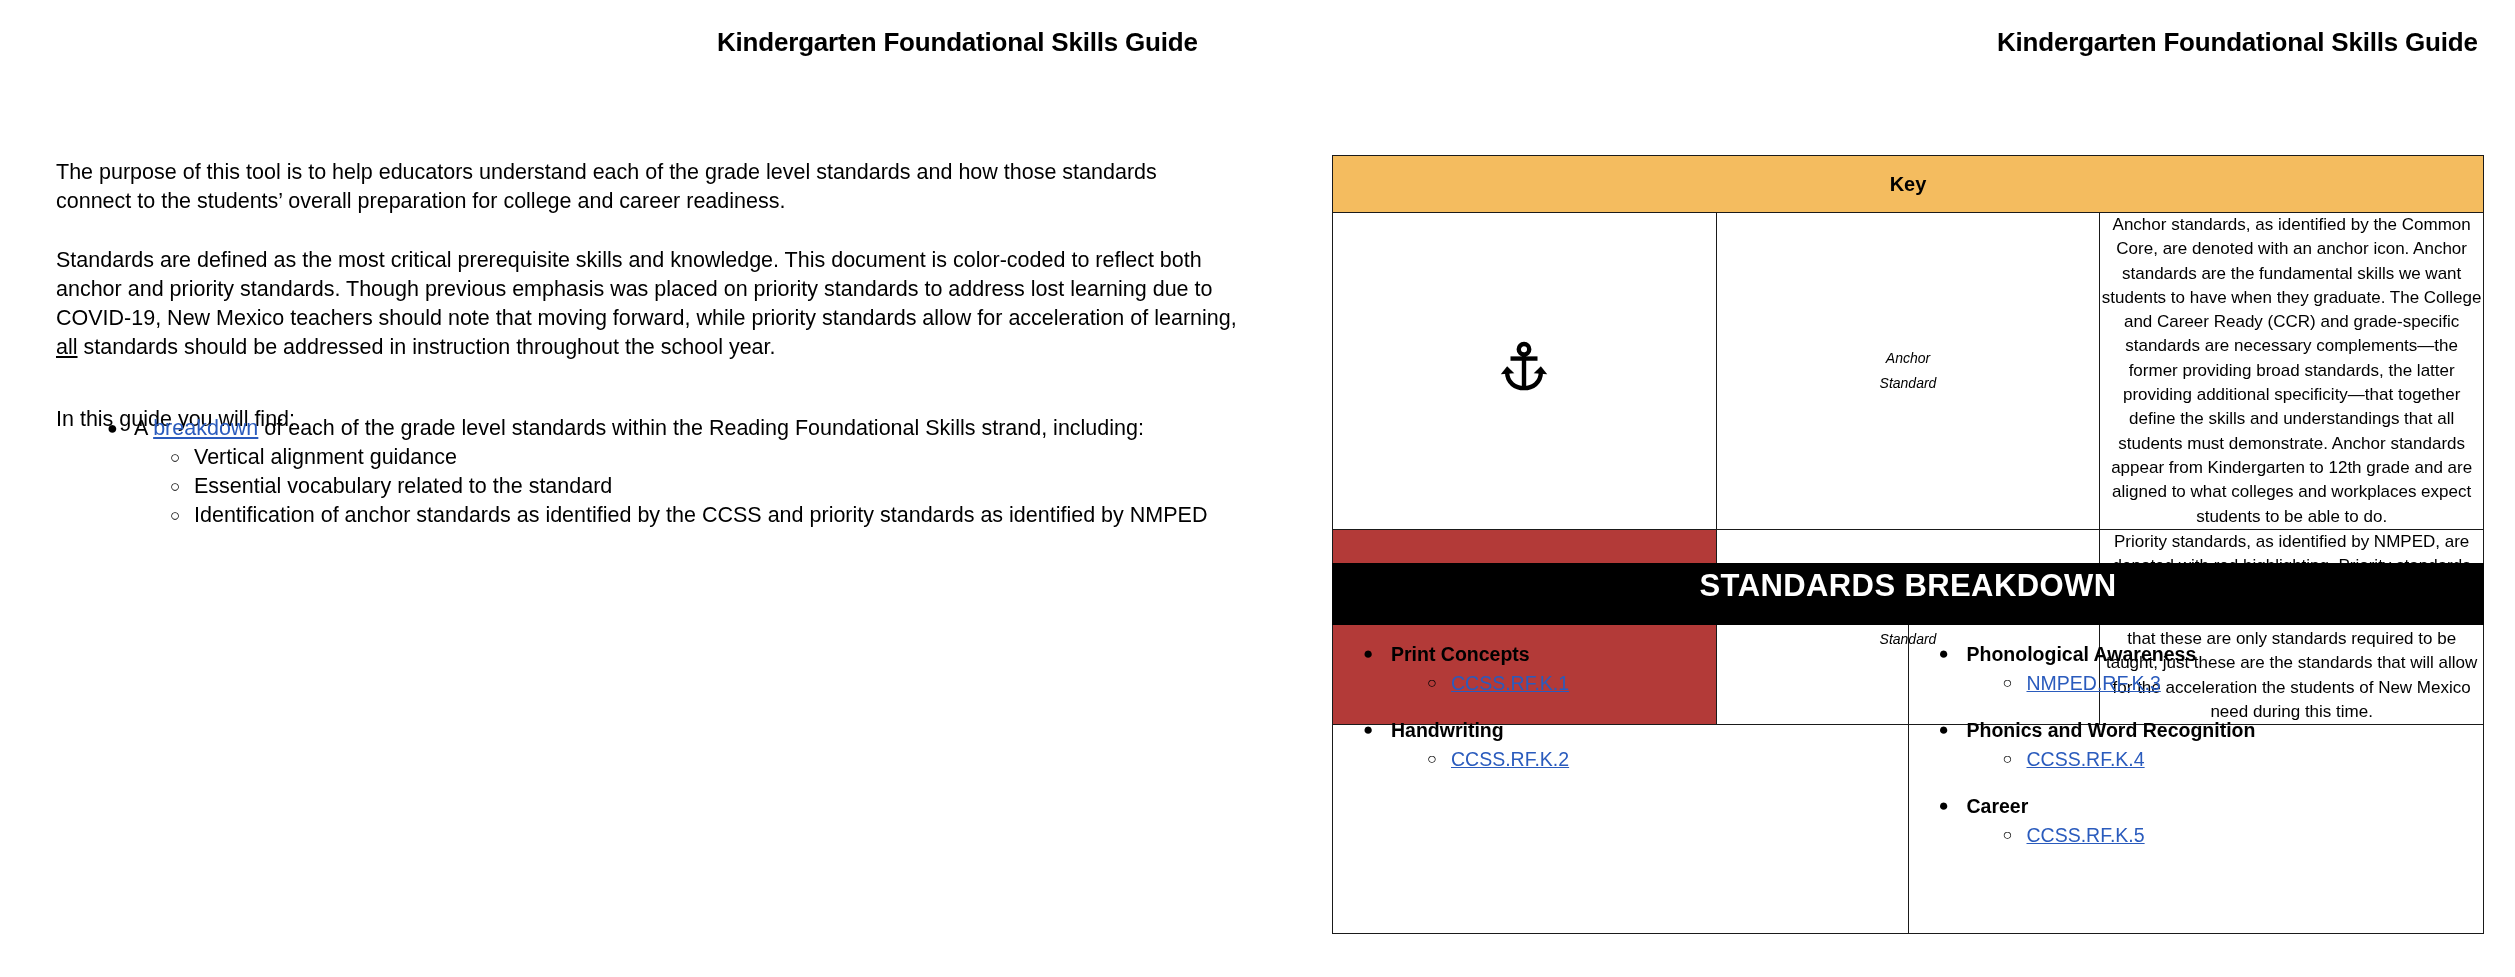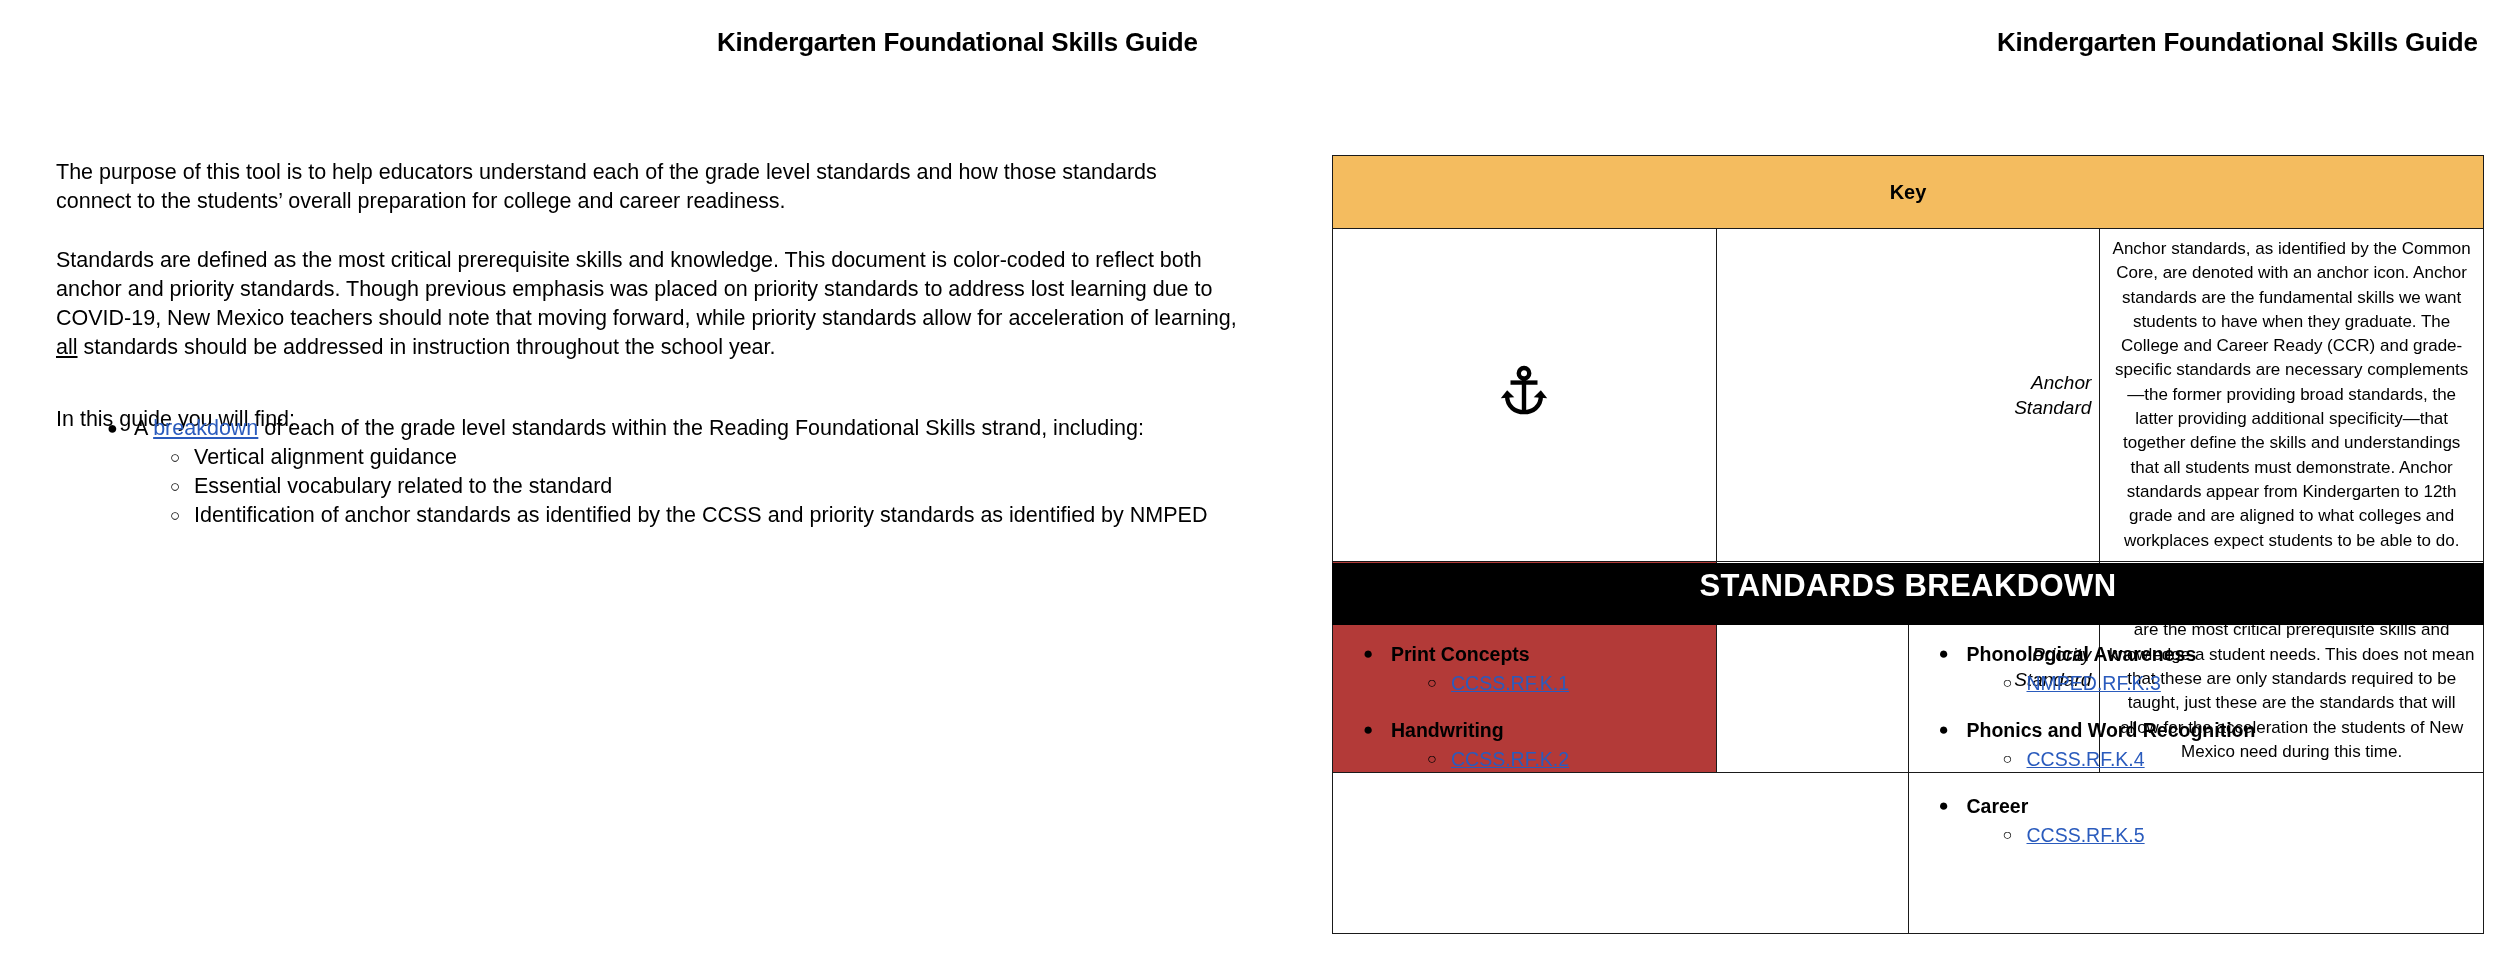--- a/index.html
+++ b/index.html
@@ -118,21 +118,21 @@
   .key-table {
     position: absolute;
     left: 75px;
     top: 155px;
     width: 1152px;
     border-collapse: collapse;
     table-layout: fixed;
   }
   .key-table td, .key-table th {
     border: 1.6px solid #1a1a1a;
-    padding: 8px;
+    padding: 0;
     vertical-align: middle;
   }
   .key-header {
     background: #f4bc5f;
     height: 56px;
     text-align: center;
     font-size: 20px;
     font-weight: bold;
     color: #000;
   }
@@ -145,23 +145,23 @@
     background: #b33a38;
   }
   .anchor-glyph {
     font-size: 54px;
     line-height: 1;
     display: block;
     color: #000;
   }
   .label-cell {
     width: 128px;
-    text-align: right;
+    text-align: center;
     font-style: italic;
-    font-size: 19px;
+    font-size: 14px;
     line-height: 25px;
     color: #000;
     margin-top: 16px;
   }
   .desc-cell {
     padding: 9px 12px 10px 12px;
     font-size: 17px;
     line-height: 24.3px;
     color: #000;
     text-align: center;

